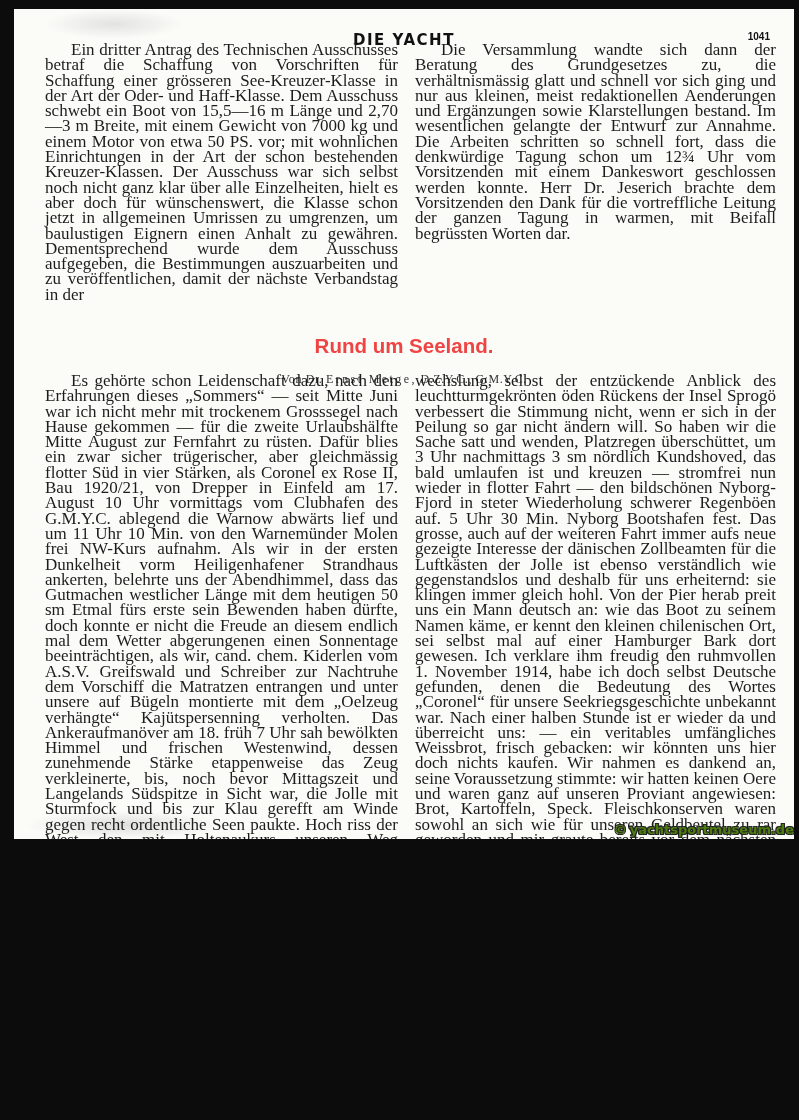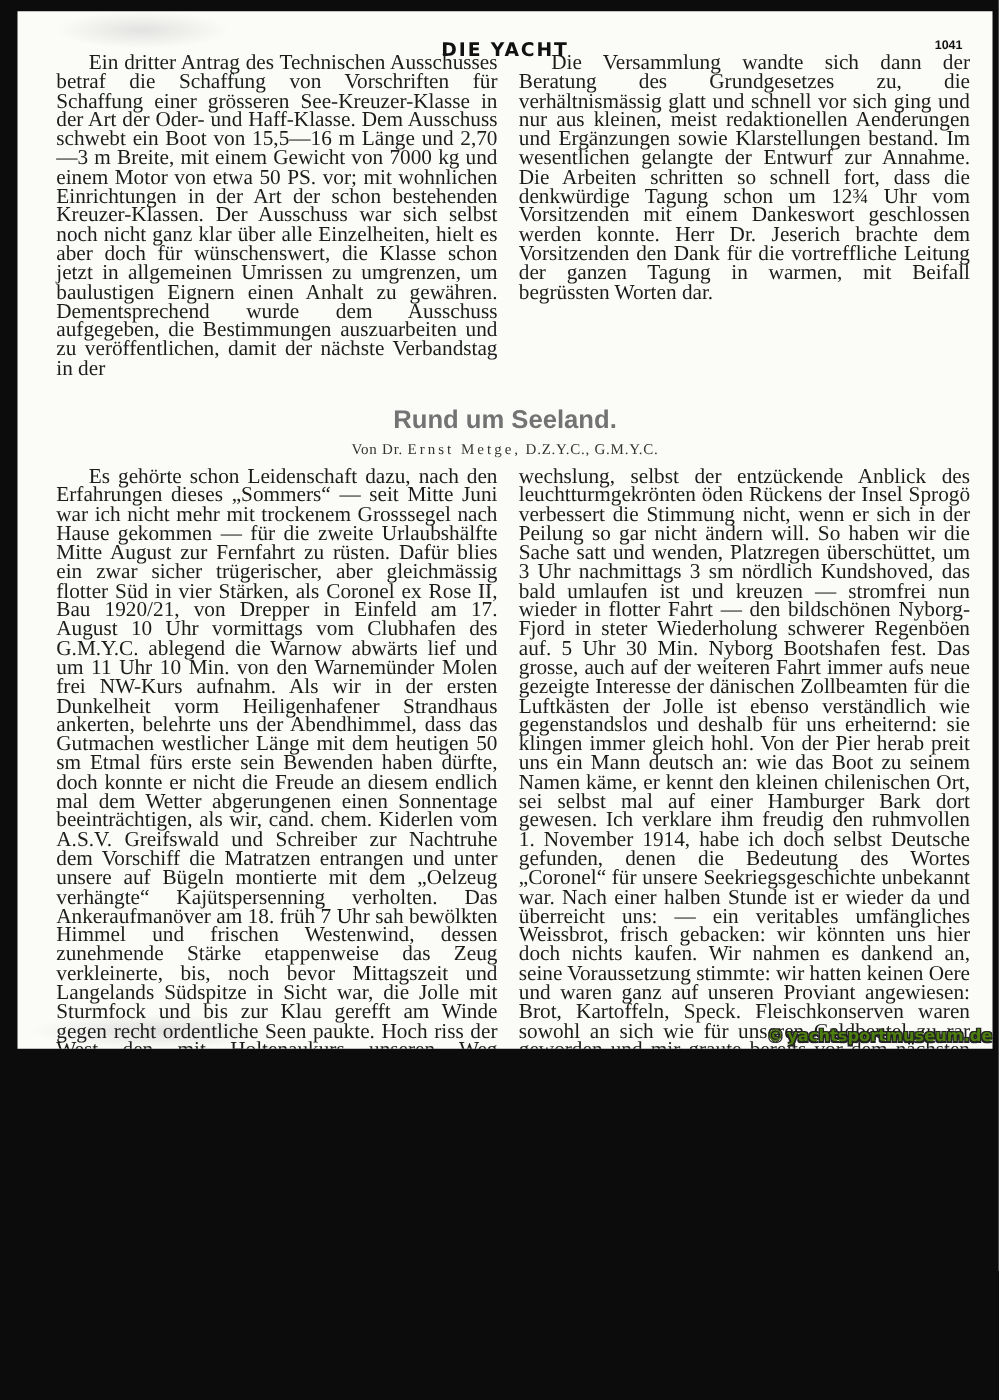--- a/index.html
+++ b/index.html
@@ -45,22 +45,22 @@
     hyphens: none;
     color: #1c1c1c;
   }
   .col p { margin: 0; text-indent: 26px; }
   .col p.noindent { text-indent: 0; }
   .top-left { left: 31px; top: 33px; width: 353px; }
   .top-right { left: 401px; top: 33px; width: 361px; }
   .article-header { position: absolute; left: 0; top: 311px; width: 100%; text-align: center; }
   .article-title {
     font-family: "Liberation Sans", sans-serif;
-    font-weight: bold; font-size: 20.5px; color: #737373;
-    margin: 4px; line-height: 24px;
+    font-weight: bold; font-size: 20.5px; color: #ef4444;
+    margin: 14px; line-height: 24px;
   }
   .article-subtitle {
     font-family: "Liberation Sans", sans-serif;
     font-size: 11.5px; letter-spacing: 2.6px;
     margin-top: 3px; color: #1a1a1a; font-weight: bold;
   }
   .article-byline {
     font-size: 12px; letter-spacing: 0.6px; margin-top: 4px; color: #333;
   }
   .article-byline .spaced { letter-spacing: 2.4px; }

